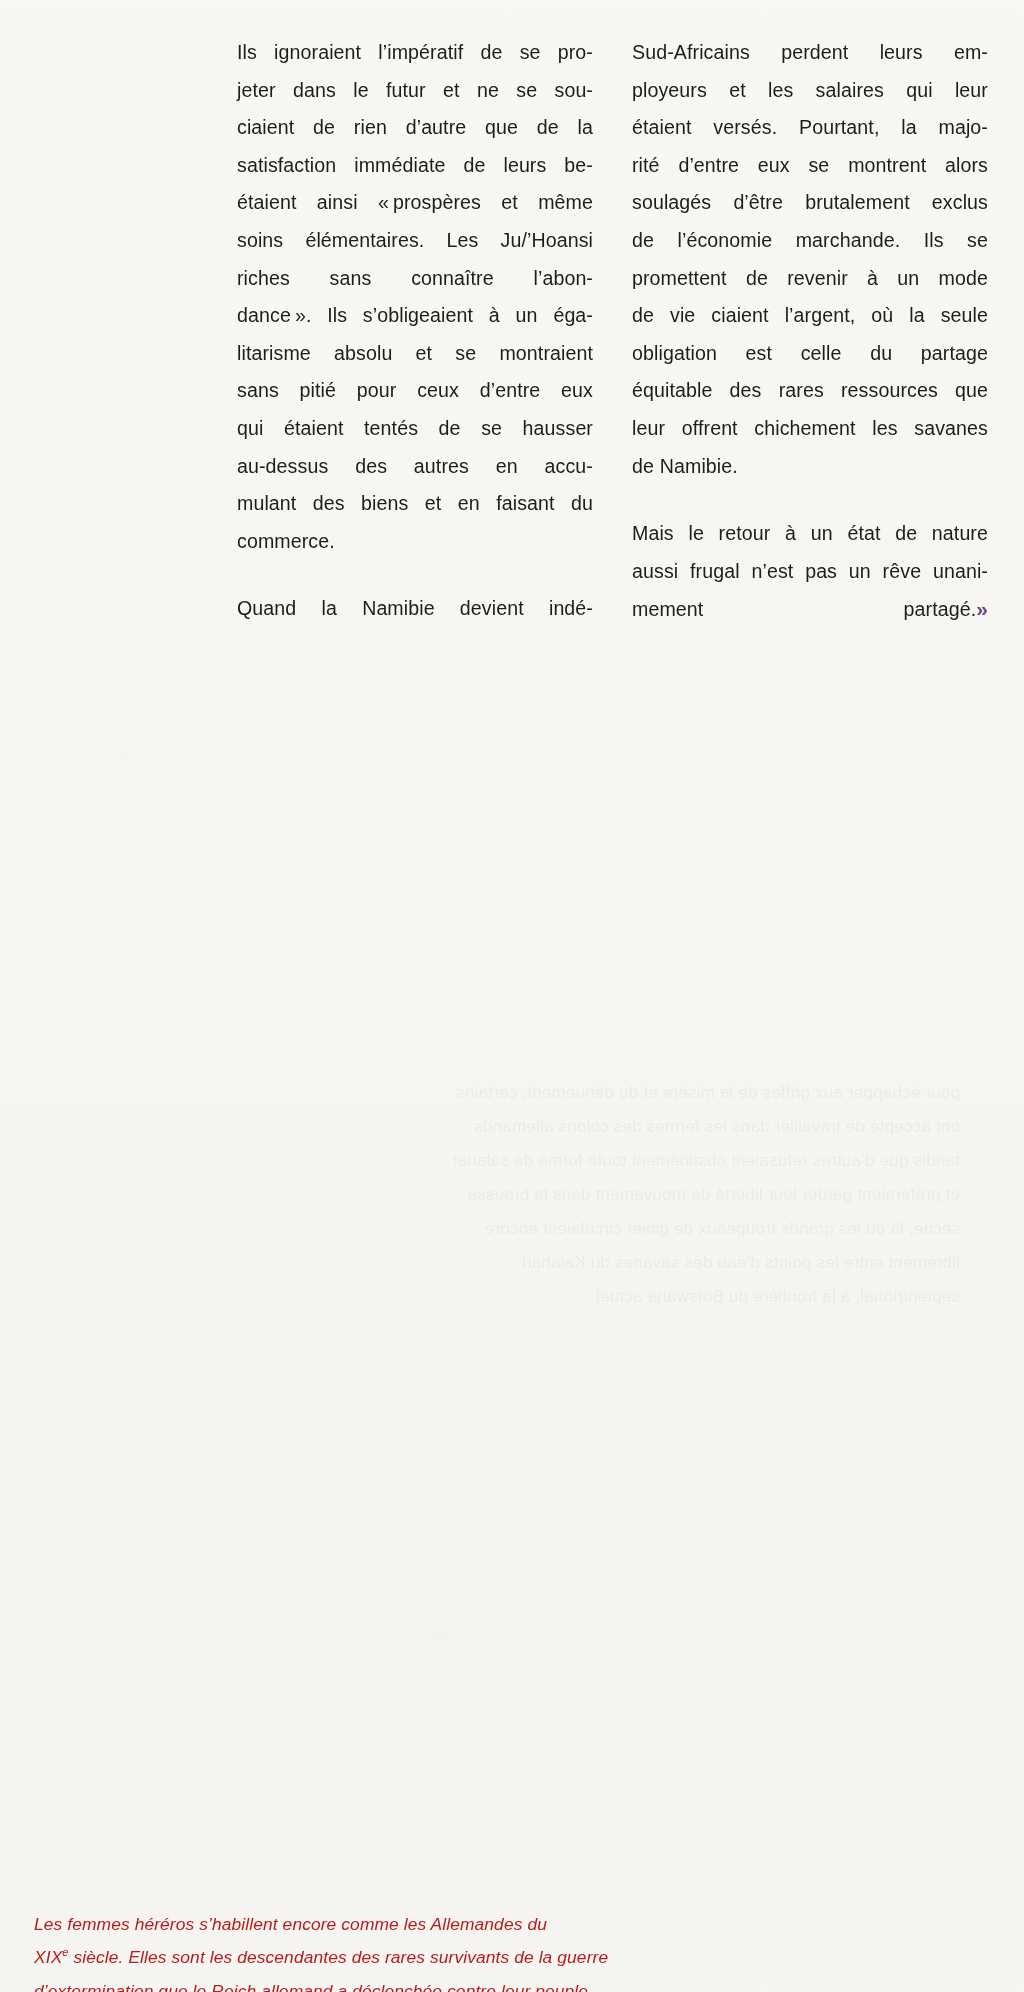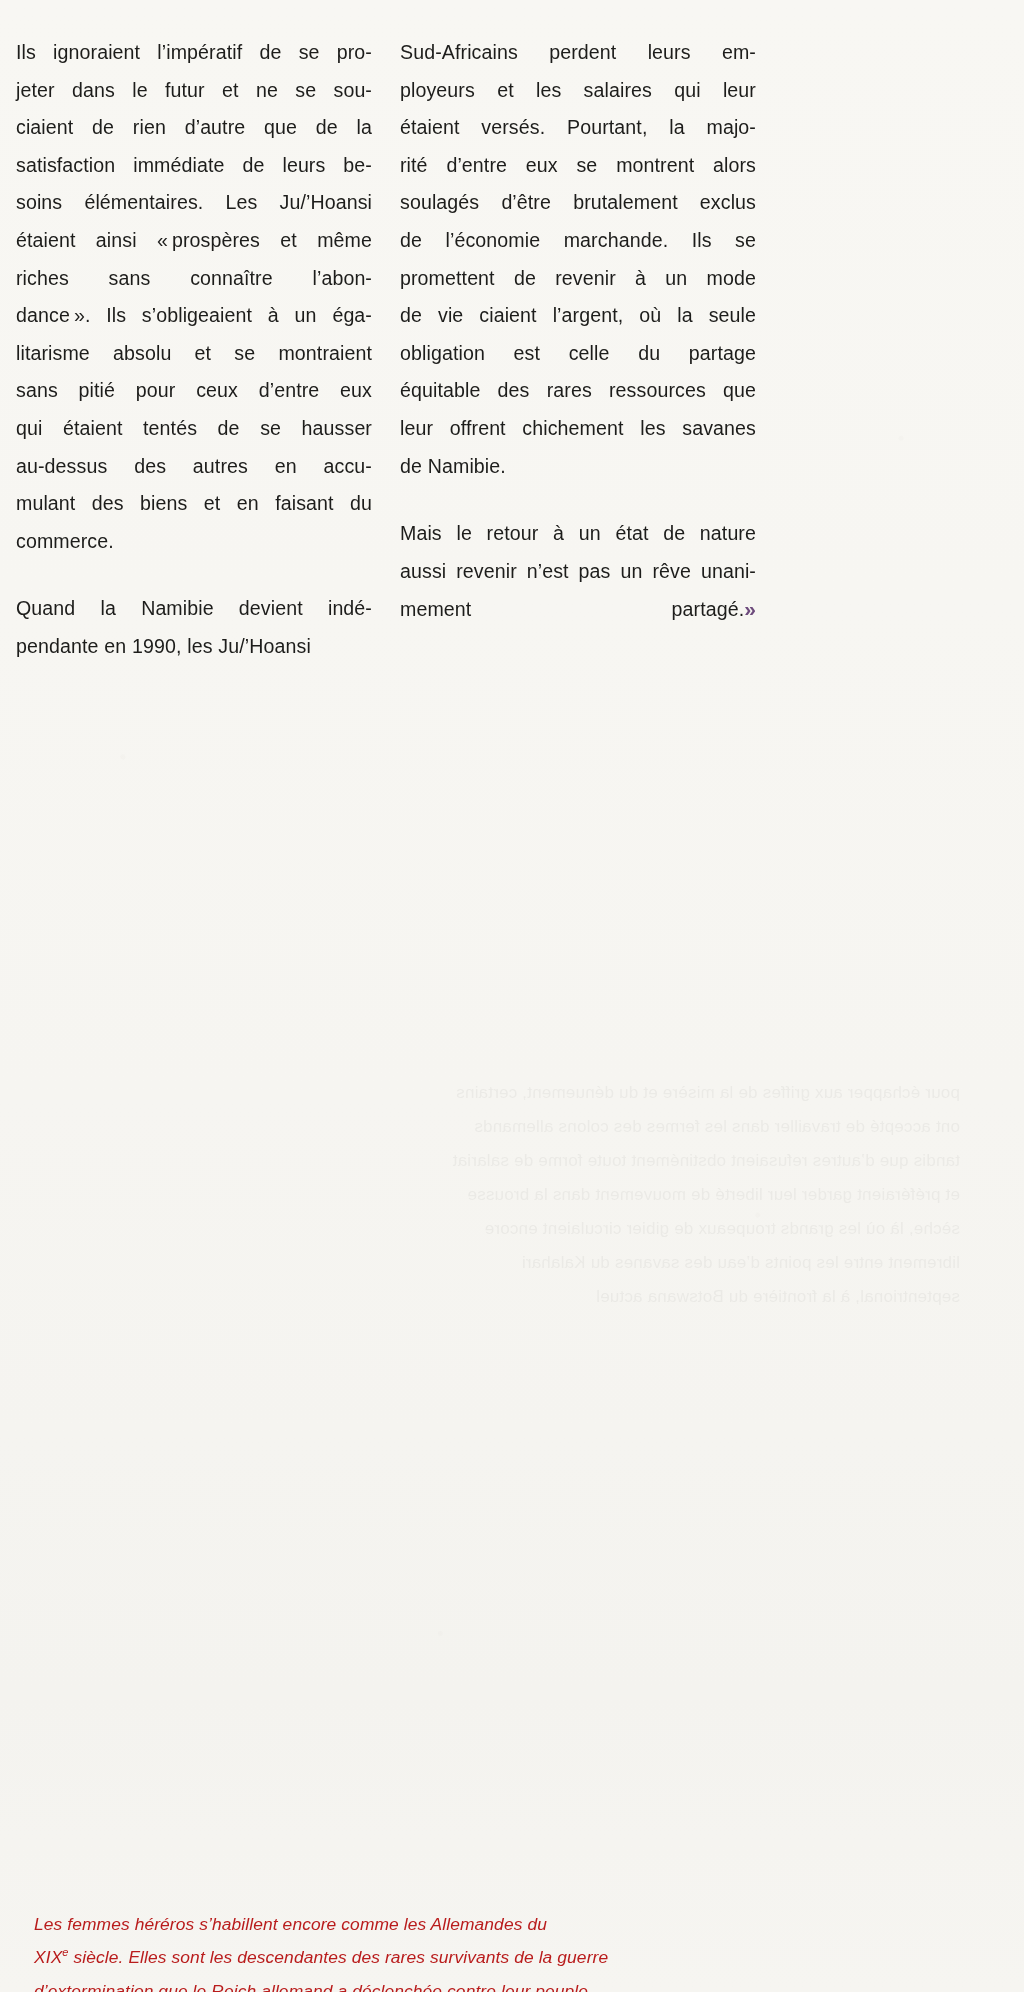--- a/index.html
+++ b/index.html
@@ -38,24 +38,25 @@
     background-image:
       radial-gradient(circle at 12% 38%, rgba(200,195,185,.12) 0 2px, transparent 3px),
       radial-gradient(circle at 74% 61%, rgba(200,195,185,.10) 0 2px, transparent 3px),
       radial-gradient(circle at 43% 82%, rgba(200,195,185,.10) 0 2px, transparent 3px),
       radial-gradient(circle at 88% 22%, rgba(200,195,185,.10) 0 2px, transparent 3px);
   }
 
   .columns {
     position: absolute;
     top: 34px;
-    left: 16px;
+    left: 28px;
     width: 960px;
     display: flex;
-    gap: 28px;
+    gap: 39px;
+    justify-content: flex-end;
   }
 
   .column {
     width: 356px;
   }
 
   .body-par {
     margin: 0 0 30px 0;
     font-size: 19.6px;
     line-height: 37.6px;
@@ -150,35 +151,34 @@
 
 <div class="columns">
 
   <div class="column">
 
     <p class="body-par">
       <span class="ln">Ils ignoraient l’impératif de se pro-</span>
       <span class="ln">jeter dans le futur et ne se sou-</span>
       <span class="ln">ciaient de rien d’autre que de la</span>
       <span class="ln">satisfaction immédiate de leurs be-</span>
+      <span class="ln">étaient ainsi « prospères et même</span>
       <span class="ln">soins élémentaires. Les Ju/’Hoansi</span>
-      <span class="ln">étaient ainsi « prospères et même</span>
       <span class="ln">riches sans connaître l’abon-</span>
       <span class="ln">dance ». Ils s’obligeaient à un éga-</span>
       <span class="ln">litarisme absolu et se montraient</span>
       <span class="ln">sans pitié pour ceux d’entre eux</span>
       <span class="ln">qui étaient tentés de se hausser</span>
       <span class="ln">au-dessus des autres en accu-</span>
       <span class="ln">mulant des biens et en faisant du</span>
       <span class="ln last">commerce.</span>
     </p>
 
     <p class="body-par">
       <span class="ln">Quand la Namibie devient indé-</span>
-      <span class="ln last">pendante en 1990, les Ju/’Hoansi</span>
     </p>
 
   </div>
 
   <div class="column">
 
     <p class="body-par">
       <span class="ln">Sud-Africains perdent leurs em-</span>
       <span class="ln">ployeurs et les salaires qui leur</span>
       <span class="ln">étaient versés. Pourtant, la majo-</span>
@@ -188,21 +188,21 @@
       <span class="ln">promettent de revenir à un mode</span>
       <span class="ln">de vie ciaient l’argent, où la seule</span>
       <span class="ln">obligation est celle du partage</span>
       <span class="ln">équitable des rares ressources que</span>
       <span class="ln">leur offrent chichement les savanes</span>
       <span class="ln last">de Namibie.</span>
     </p>
 
     <p class="body-par">
       <span class="ln">Mais le retour à un état de nature</span>
-      <span class="ln">aussi revenir n’est pas un rêve unani-</span>
+      <span class="ln">aussi frugal n’est pas un rêve unani-</span>
       <span class="ln last-with-mark"><span>mement partagé.</span><span class="end-mark">»</span></span>
     </p>
 
   </div>
 </div>
 
 <div class="caption">
   <div>Les femmes héréros s’habillent encore comme les Allemandes du</div>
   <div><span>XIX</span><sup>e</sup><span> siècle. Elles sont les descendantes des rares survivants de la guerre</span></div>
   <div>d’extermination que le Reich allemand a déclenchée contre leur peuple.</div>

